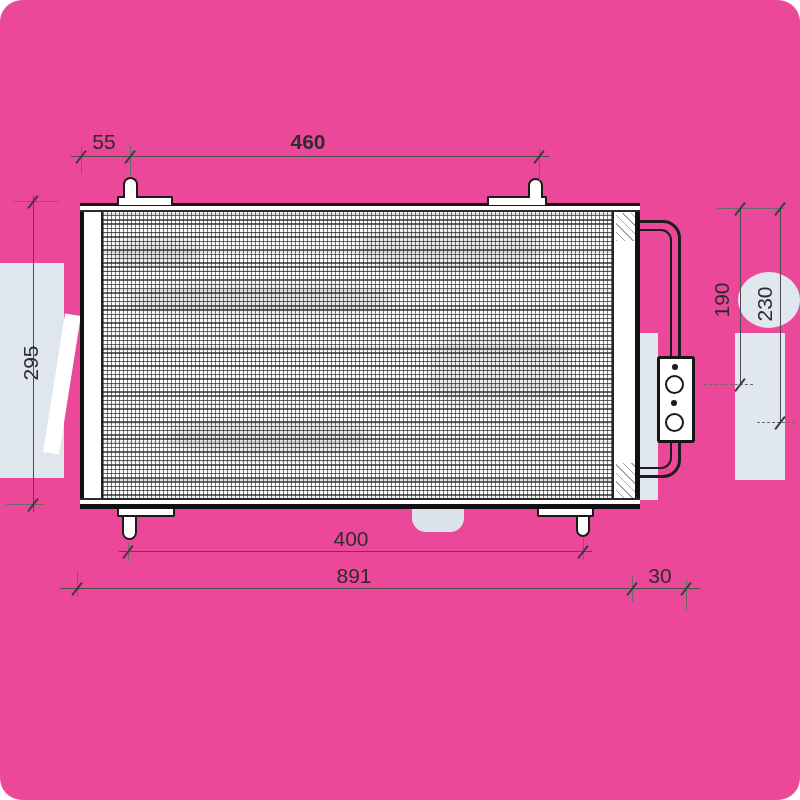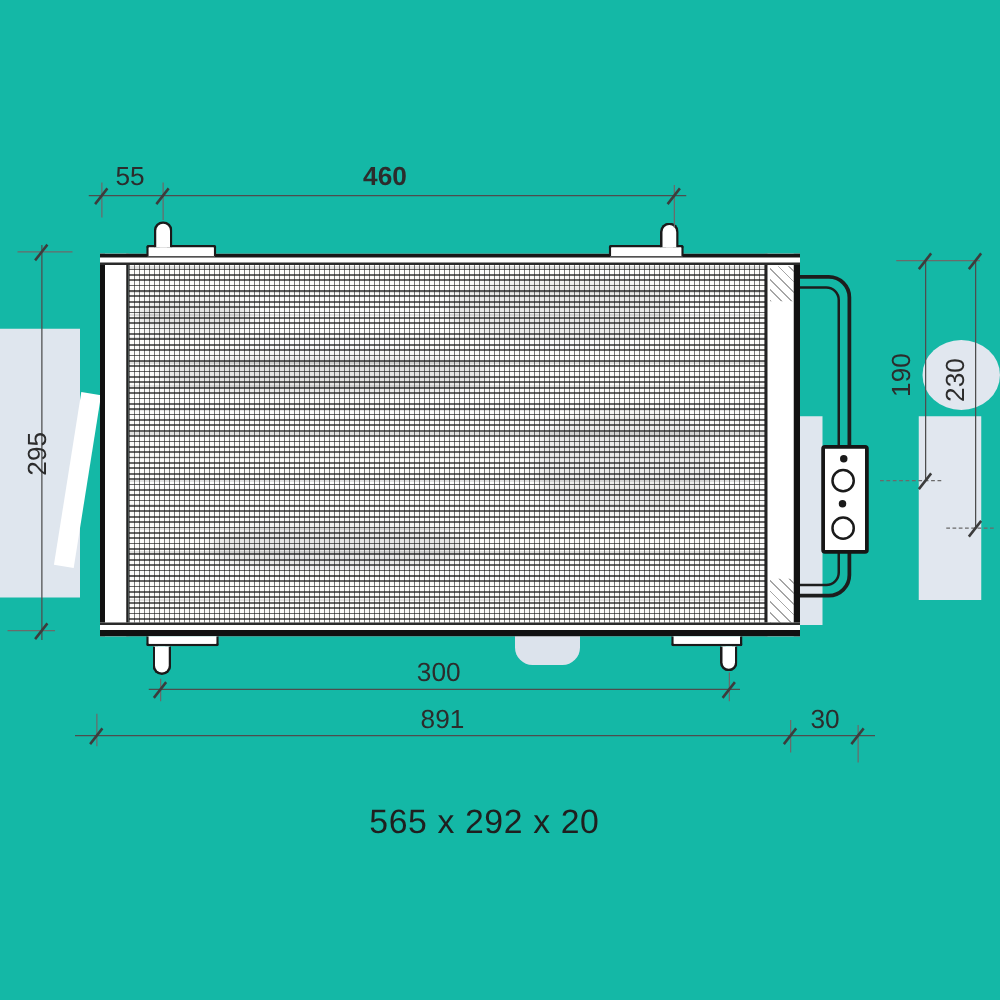--- a/index.html
+++ b/index.html
@@ -1,18 +1,19 @@
 <!DOCTYPE html>
 <html><head>
 <meta charset="utf-8">
 <style>
   html,body{margin:0;padding:0;background:#ffffff;}
   .canvas{
-    position:relative;width:800px;height:800px;background:#14b8a6;overflow:hidden;
+    position:relative;width:800px;height:800px;background:#ec4899;overflow:hidden;
     font-family:"Liberation Sans", sans-serif;
+    border-radius:22px;
   }
   
   .wm{position:absolute;background:#dfe6ee;}
   
   .mesh{
     position:absolute;left:103px;top:210px;width:509px;height:290px;overflow:hidden;
     background-color:#fbfbfa;
     background-image:
       repeating-linear-gradient(0deg, rgba(0,0,0,0.10) 0 2px, rgba(0,0,0,0) 2px 19px),
       repeating-linear-gradient(90deg, rgba(20,20,20,0.55) 0 1px, transparent 1px 4px),
@@ -126,27 +127,26 @@
   <div class="tick" style="left:732px;top:384px;"></div>
   <div class="tick" style="left:772px;top:422px;"></div>
   <div class="dlabel vlabel" style="left:694px;top:288px;width:56px;">190</div>
   <div class="dlabel vlabel" style="left:737px;top:292px;width:56px;">230</div>
 
   <div class="ext" style="left:128px;top:543px;width:1px;height:18px;"></div>
   <div class="ext" style="left:583px;top:538px;width:1px;height:23px;"></div>
   <div class="dline" style="left:119px;top:551px;width:473px;height:1px;"></div>
   <div class="tick" style="left:120px;top:551px;"></div>
   <div class="tick" style="left:575px;top:551px;"></div>
-  <div class="dlabel" style="left:321px;top:527px;width:60px;">300</div>
+  <div class="dlabel" style="left:321px;top:527px;width:60px;">400</div>
 
   <div class="ext" style="left:77px;top:571px;width:1px;height:26px;"></div>
   <div class="ext" style="left:632px;top:576px;width:1px;height:26px;"></div>
   <div class="ext" style="left:686px;top:580px;width:1px;height:30px;"></div>
   <div class="dline" style="left:60px;top:588px;width:640px;height:1px;"></div>
   <div class="tick" style="left:69px;top:588px;"></div>
   <div class="tick" style="left:624px;top:588px;"></div>
   <div class="tick" style="left:678px;top:588px;"></div>
   <div class="dlabel" style="left:324px;top:564px;width:60px;">891</div>
   <div class="dlabel" style="left:633px;top:564px;width:54px;">30</div>
 
-  <div class="caption">565 x 292 x 20</div>
 
 </div>
 
 </body></html>

